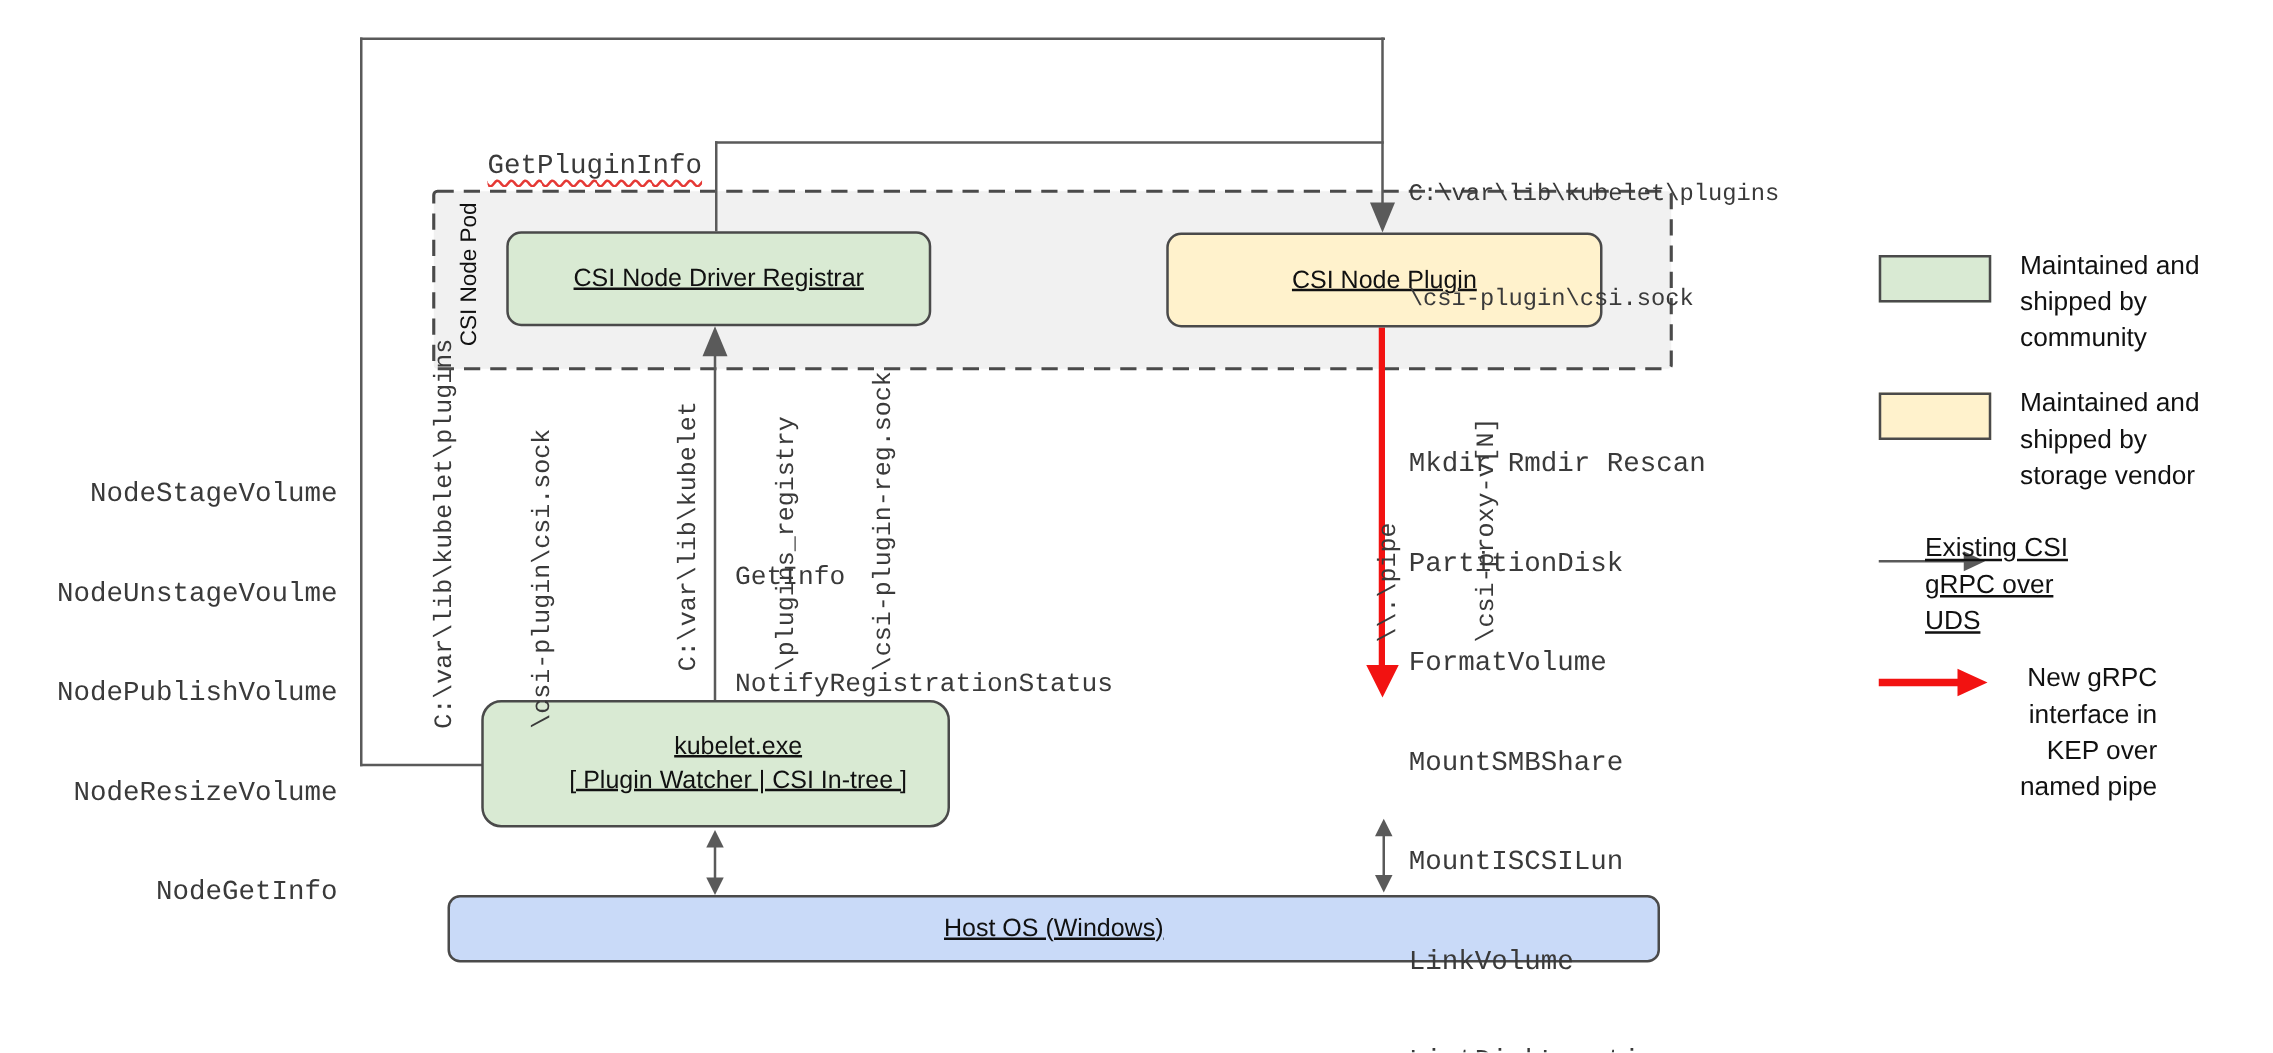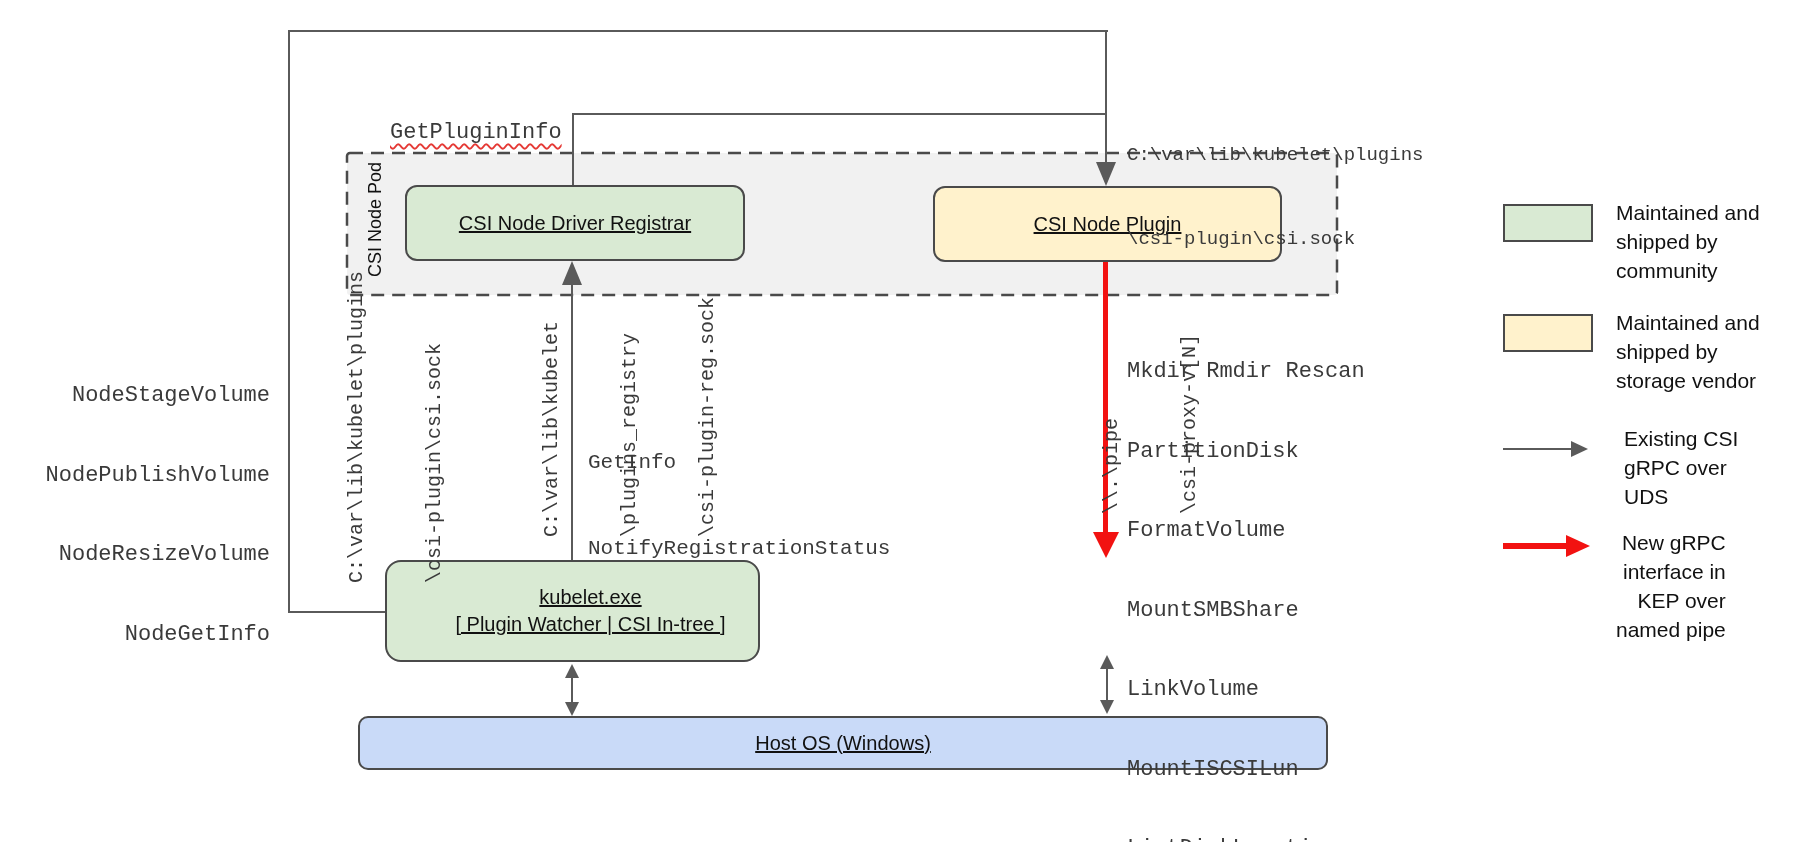--- a/index.html
+++ b/index.html
@@ -96,20 +96,21 @@
     <div>Host OS (Windows)</div>
   </div>
 
   <div class="socktext mono" style="left:1127px;top:85px;">
     <div>C:\var\lib\kubelet\plugins</div>
     <div>\csi-plugin\csi.sock</div>
   </div>
 
   <div class="list rightal mono" style="left:20px;top:330px;width:250px;">
     <div>NodeStageVolume</div>
+    <div>NodeUnstageVoulme</div>
     <div>NodePublishVolume</div>
     <div>NodeResizeVolume</div>
     <div>NodeGetInfo</div>
     
     
   </div>
 
   <div class="rot mono" style="left:162px;top:401px;width:312px;height:52px;">
     <div>C:\var\lib\kubelet\plugins</div>
     <div>\csi-plugin\csi.sock</div>
@@ -129,22 +130,22 @@
   <div class="reginfo mono" style="left:588px;top:392px;">
     <div>GetInfo</div>
     <div>NotifyRegistrationStatus</div>
   </div>
 
   <div class="list mono" style="left:1127px;top:306px;">
     <div>Mkdir Rmdir Rescan</div>
     <div>PartitionDisk</div>
     <div>FormatVolume</div>
     <div>MountSMBShare</div>
+    <div>MountISCSILun</div>
     <div>LinkVolume</div>
-    <div>MountISCSILun</div>
     <div>ListDiskLocations</div>
     
     
   </div>
 
   <div>
     <div class="swatch green" style="left:1503px;top:204px;"></div>
     <div class="legend-text" style="left:1616px;top:198px;">
       <div>Maintained and</div>
       <div>shipped by</div>
@@ -153,21 +154,21 @@
 
     <div class="swatch yellow" style="left:1503px;top:314px;"></div>
     <div class="legend-text" style="left:1616px;top:308px;">
       <div>Maintained and</div>
       <div>shipped by</div>
       <div>storage vendor</div>
     </div>
 
     <div class="hline" style="left:1503px;top:448px;width:70px;"></div>
     <div class="tri right-gray" style="left:1571px;top:441px;"></div>
-    <div class="legend-text" style="left:1624px;top:424px;">
+    <div class="legend-text" style="left:1540px;top:424px;text-decoration:underline;">
       <div>Existing CSI</div>
       <div>gRPC over</div>
       <div>UDS</div>
     </div>
 
     <div class="abs" style="left:1503px;top:543px;width:66px;height:6px;background:var(--red);"></div>
     <div class="tri right-red" style="left:1566px;top:535px;"></div>
     <div class="legend-text" style="left:1616px;top:528px;text-align:right;">
       <div>New gRPC</div>
       <div>interface in</div>

